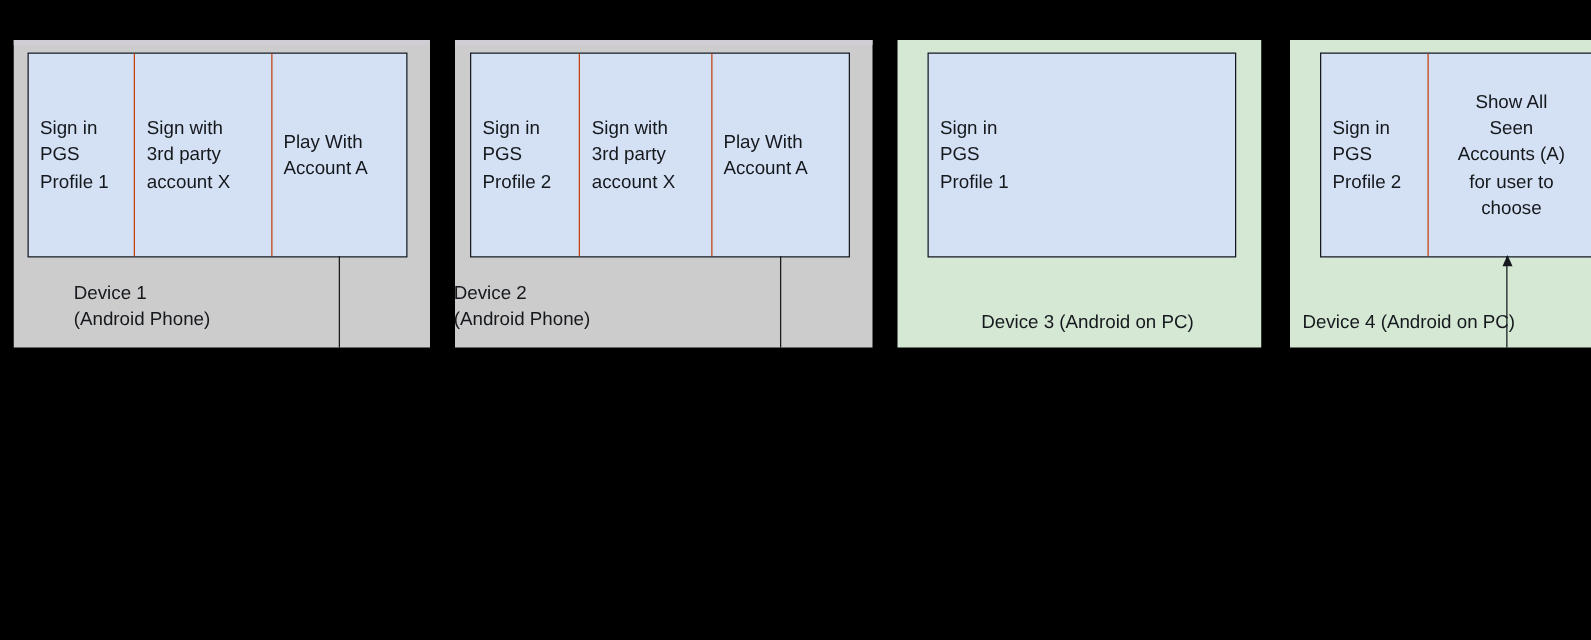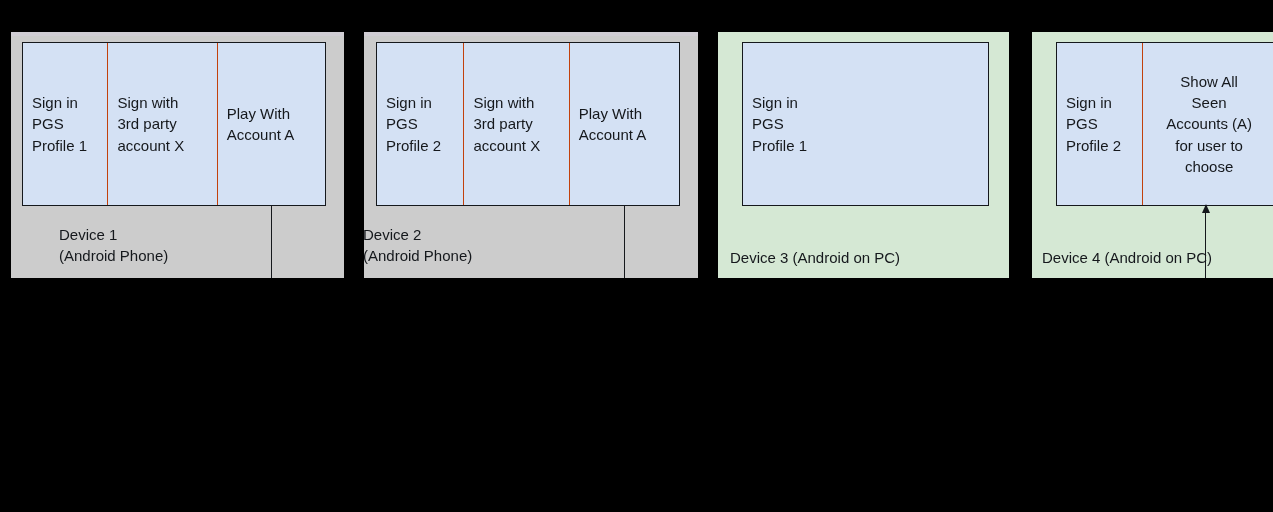--- a/index.html
+++ b/index.html
@@ -145,21 +145,21 @@
 (Android Phone)</div>
 
   <div class="device green" style="left:718px; top:32px; width:291px; height:246px;"></div>
 
   <div class="screen" style="left:742px; top:42px; width:247px; height:164px;">
     <div class="cell align-left" style="width: 88px; white-space: pre-line;">Sign in
 PGS
 Profile 1</div>
   </div>
 
-  <div class="caption" style="left: 730px; top: 247px; width: 280px; white-space: pre-line;">Device 3 (Android on PC)</div>
+  <div class="caption" style="left: 730px; top: 247px; width: 280px; white-space: pre-line; text-align: center;">Device 3 (Android on PC)</div>
 
   <div class="device green" style="left:1032px; top:32px; width:241px; height:246px;"></div>
 
   <div class="screen" style="left:1056px; top:42px; width:220px; height:164px;">
     <div class="cell align-left" style="width: 87px; white-space: pre-line;">Sign in
 PGS
 Profile 2</div>
     <div class="cell align-center" style="width: 133px; white-space: pre-line;">Show All
 Seen
 Accounts (A)

